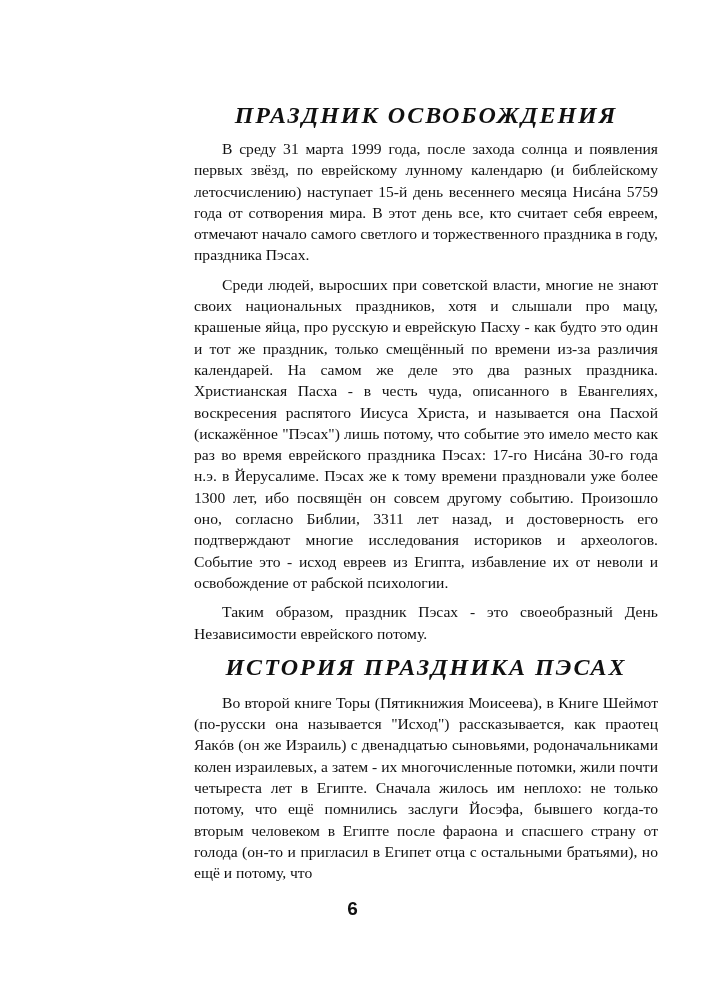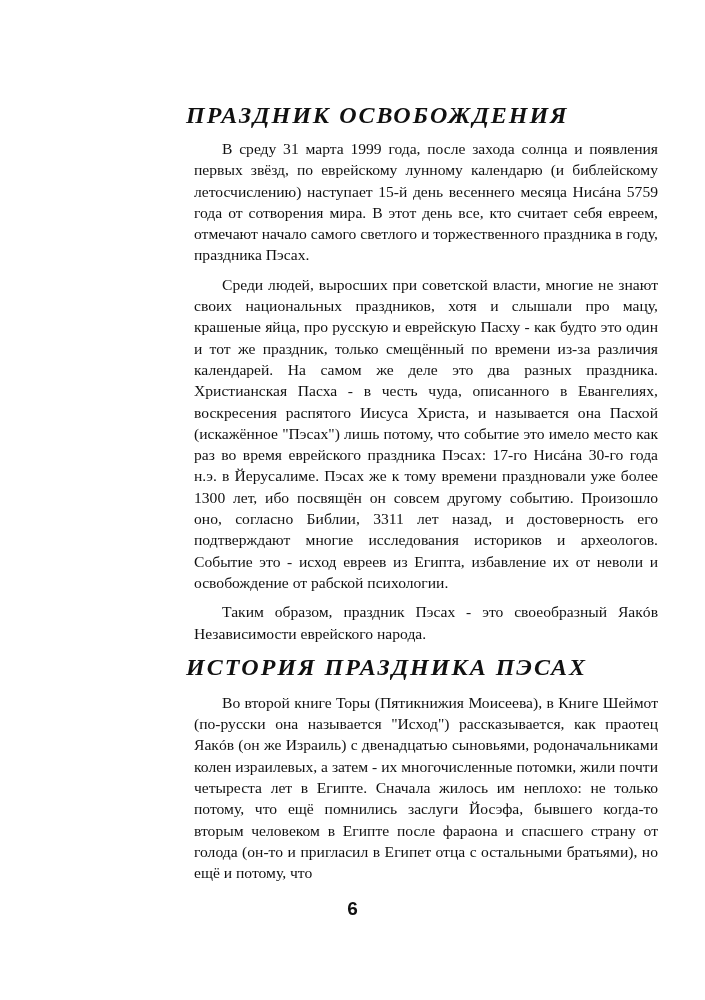--- a/index.html
+++ b/index.html
@@ -3,35 +3,35 @@
 <meta charset="utf-8">
 <style>
   html, body { margin: 0; padding: 0; background: #ffffff; }
   body { width: 705px; height: 1000px; position: relative; overflow: hidden; }
   .page {
     position: absolute; left: 186px; top: 100px; width: 480px;
     font-family: "Liberation Serif", serif; color: #111; font-size: 15.6px; line-height: 21.3px;
   }
   h1 {
     font-family: "Liberation Serif", serif; font-style: italic; font-weight: bold;
-    font-size: 24px; letter-spacing: 2px; text-align: left; margin: 0 0 4px 0; color: #111;
+    font-size: 24px; letter-spacing: 2px; text-align: center; margin: 0 0 4px 0; color: #111;
     line-height: 30px;
   }
   h1.second { margin-top: 2px; margin-bottom: 10px; }
   p { margin: 8px; text-align: justify; text-indent: 28px; }
   .page-number {
     position: absolute; left: 0; width: 705px; top: 898px; text-align: center;
     font-family: "Liberation Sans", sans-serif; font-weight: bold; font-size: 19px; color: #111;
   }
 </style>
 </head>
 <body>
 
 <div class="page">
   <h1>ПРАЗДНИК ОСВОБОЖДЕНИЯ</h1>
   <p>В среду 31 марта 1999 года, после захода солнца и появления первых звёзд, по еврейскому лунному календарю (и библейскому летосчислению) наступает 15-й день весеннего месяца Нисáна 5759 года от сотворения мира. В этот день все, кто считает себя евреем, отмечают начало самого светлого и торжественного праздника в году, праздника Пэсах.</p>
   <p>Среди людей, выросших при советской власти, многие не знают своих национальных праздников, хотя и слышали про мацу, крашеные яйца, про русскую и еврейскую Пасху - как будто это один и тот же праздник, только смещённый по времени из-за различия календарей. На самом же деле это два разных праздника. Христианская Пасха - в честь чуда, описанного в Евангелиях, воскресения распятого Иисуса Христа, и называется она Пасхой (искажённое "Пэсах") лишь потому, что событие это имело место как раз во время еврейского праздника Пэсах: 17-го Нисáна 30-го года н.э. в Йерусалиме. Пэсах же к тому времени праздновали уже более 1300 лет, ибо посвящён он совсем другому событию. Произошло оно, согласно Библии, 3311 лет назад, и достоверность его подтверждают многие исследования историков и археологов. Событие это - исход евреев из Египта, избавление их от неволи и освобождение от рабской психологии.</p>
-  <p>Таким образом, праздник Пэсах - это своеобразный Яакóв Независимости еврейского народа.</p>
+  <p>Таким образом, праздник Пэсах - это своеобразный День Независимости еврейского потому.</p>
   <h1 class="second">ИСТОРИЯ ПРАЗДНИКА ПЭСАХ</h1>
   <p>Во второй книге Торы (Пятикнижия Моисеева), в Книге Шеймот (по-русски она называется "Исход") рассказывается, как праотец Яакóв (он же Израиль) с двенадцатью сыновьями, родоначальниками колен израилевых, а затем - их многочисленные потомки, жили почти четыреста лет в Египте. Сначала жилось им неплохо: не только потому, что ещё помнились заслуги Йосэфа, бывшего когда-то вторым человеком в Египте после фараона и спасшего страну от голода (он-то и пригласил в Египет отца с остальными братьями), но ещё и потому, что</p>
 </div>
 
 <div class="page-number">6</div>
 
 </body></html>

